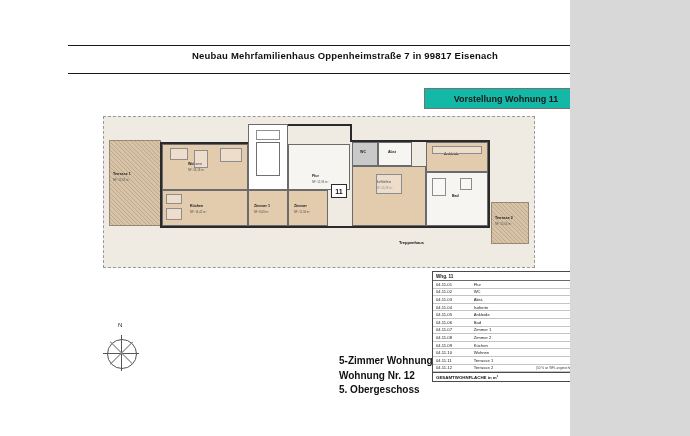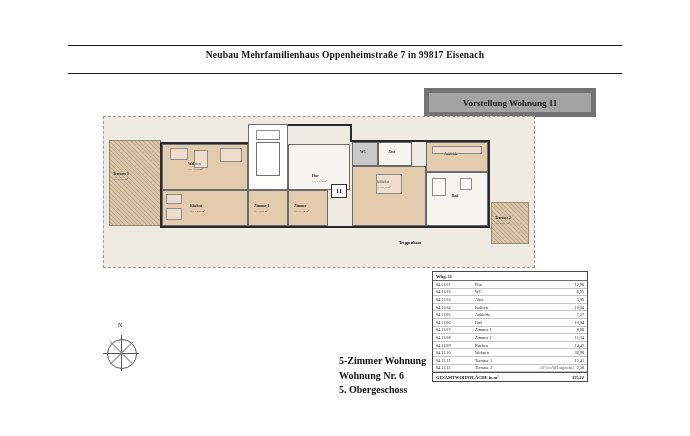--- a/index.html
+++ b/index.html
@@ -5,25 +5,24 @@
   html, body {
     margin: 0;
     padding: 0;
     background: #d8d8d8;
   }
   body {
     font-family: "Liberation Sans", sans-serif;
   }
   #page {
     position: relative;
-    width: 690px;
+    width: 570px;
     height: 436px;
     background: #ffffff;
     overflow: hidden;
-    font-family: Liberation Serif, serif;
   }
 
   
   #header-rule-top {
     position: absolute;
     left: 68px;
     top: 45px;
     width: 554px;
     height: 1px;
     background: #1a1a1a;
@@ -48,22 +47,22 @@
     letter-spacing: 0.2px;
   }
 
   
   #banner {
     position: absolute;
     left: 424px;
     top: 88px;
     width: 162px;
     height: 19px;
-    background: #a3a3a3;
-    border: 5px solid #737373;
+    background: #14b8a6;
+    border: 1px solid #737373;
     display: flex;
     align-items: center;
     justify-content: center;
   }
   #banner-label {
     font-size: 9px;
     font-weight: bold;
     color: #1a1a1a;
   }
 
@@ -385,21 +384,21 @@
     <div id="compass-n">N</div>
     <div class="compass-ring"></div>
     <div class="compass-star"></div>
     <div class="compass-star2"></div>
     <div class="compass-diag" style="transform:rotate(45deg);"></div>
     <div class="compass-diag" style="transform:rotate(-45deg);"></div>
   </div>
 
   <div id="caption">
     <div>5-Zimmer Wohnung</div>
-    <div>Wohnung Nr. 6</div>
+    <div>Wohnung Nr. 12</div>
     <div>5. Obergeschoss</div>
   </div>
 
   <div id="area-table">
     <div id="area-table-head">Whg. 11</div>
     <table class="areas">
       <tbody id="area-rows">
           <tr>
             <td class="code">04.11.01</td>
             <td class="name">Flur</td>

